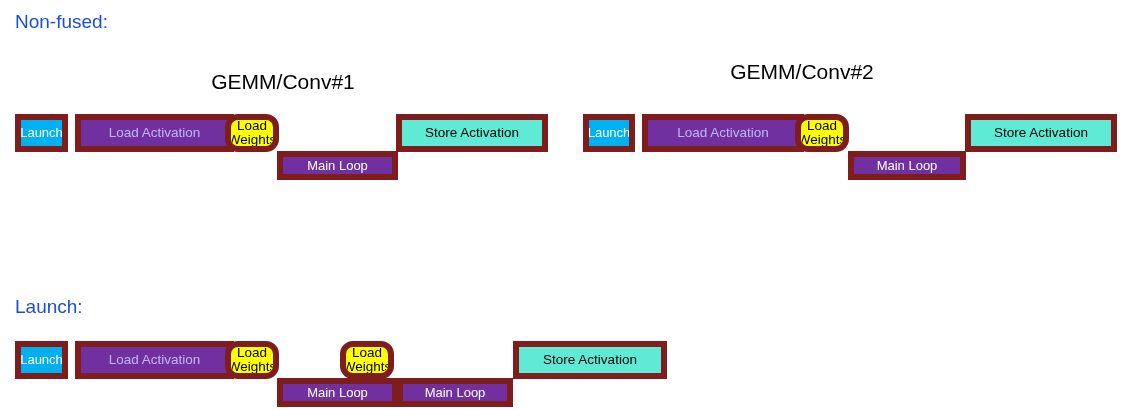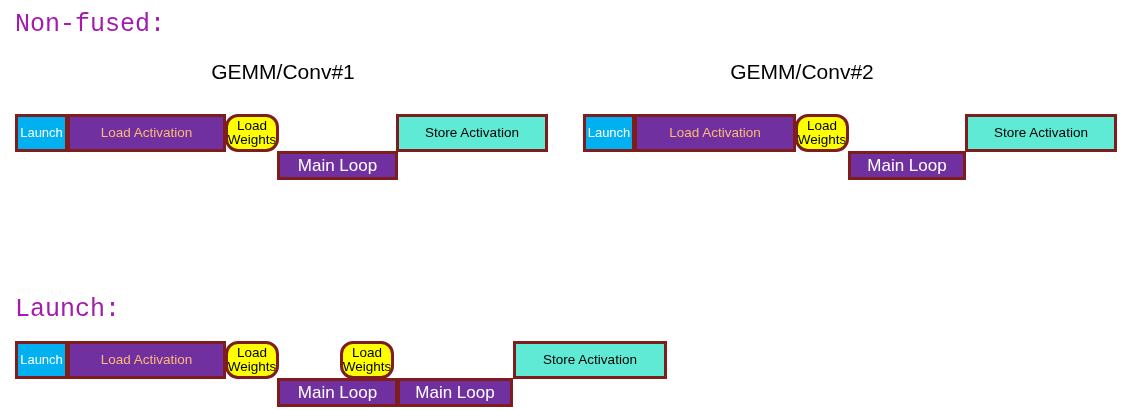--- a/index.html
+++ b/index.html
@@ -11,40 +11,39 @@
     width: 1137px;
     height: 410px;
     position: relative;
     overflow: hidden;
     font-family: "Liberation Sans", sans-serif;
     -webkit-font-smoothing: antialiased;
   }
 
   .section-label {
     position: absolute;
-    font-size: 25px;
-    color: #a21caf;
+    font-size: 19px;
+    color: #1d4ed8;
     line-height: 1;
     white-space: nowrap;
-    font-family: Liberation Mono, monospace;
   }
 
   .group-title {
     position: absolute;
     font-size: 21px;
     color: #000000;
     line-height: 1;
     white-space: nowrap;
     text-align: center;
   }
 
   .bar {
     position: absolute;
     box-sizing: border-box;
-    border: 3px solid #7f1d1d;
+    border: 6px solid #7f1d1d;
     display: flex;
     align-items: center;
     justify-content: center;
     text-align: center;
     line-height: 1.05;
     overflow: hidden;
   }
 
   .bar-label {
     display: block;
@@ -52,46 +51,47 @@
     white-space: pre-line;
   }
 
   .bar.launch {
     background: #00B0F0;
     color: #ffffff;
     font-size: 13px;
   }
   .bar.load-activation {
     background: #7030A0;
-    color: #fdba74;
+    color: #c4b5fd;
     font-size: 13.5px;
+    margin-left: 8px;
   }
   .bar.load-weights {
     background: #FFFF00;
     color: #000000;
     font-size: 13.5px;
     border-radius: 13px;
   }
   .bar.main-loop {
     background: #7030A0;
     color: #ffffff;
-    font-size: 17px;
+    font-size: 13px;
   }
   .bar.store-activation {
     background: #5eead4;
     color: #000000;
     font-size: 13.5px;
   }
 </style>
 </head>
 <body>
 
 <div class="section-label" style="left:15px; top:12px;">Non-fused:</div>
 
-<div class="group-title" style="left:183px; top:61px; width:200px;">GEMM/Conv#1</div>
+<div class="group-title" style="left:183px; top:71px; width:200px;">GEMM/Conv#1</div>
 
 <div class="group-title" style="left:802px; top:61px; width:200px; transform:translateX(-100px);">GEMM/Conv#2</div>
 
 <div class="bar launch" style="left:15px; top:114px; width:53px; height:38px;">
   <span class="bar-label">Launch</span>
 </div>
 
 <div class="bar load-activation" style="left:67px; top:114px; width:159px; height:38px;">
   <span class="bar-label">Load Activation</span>
 </div>

